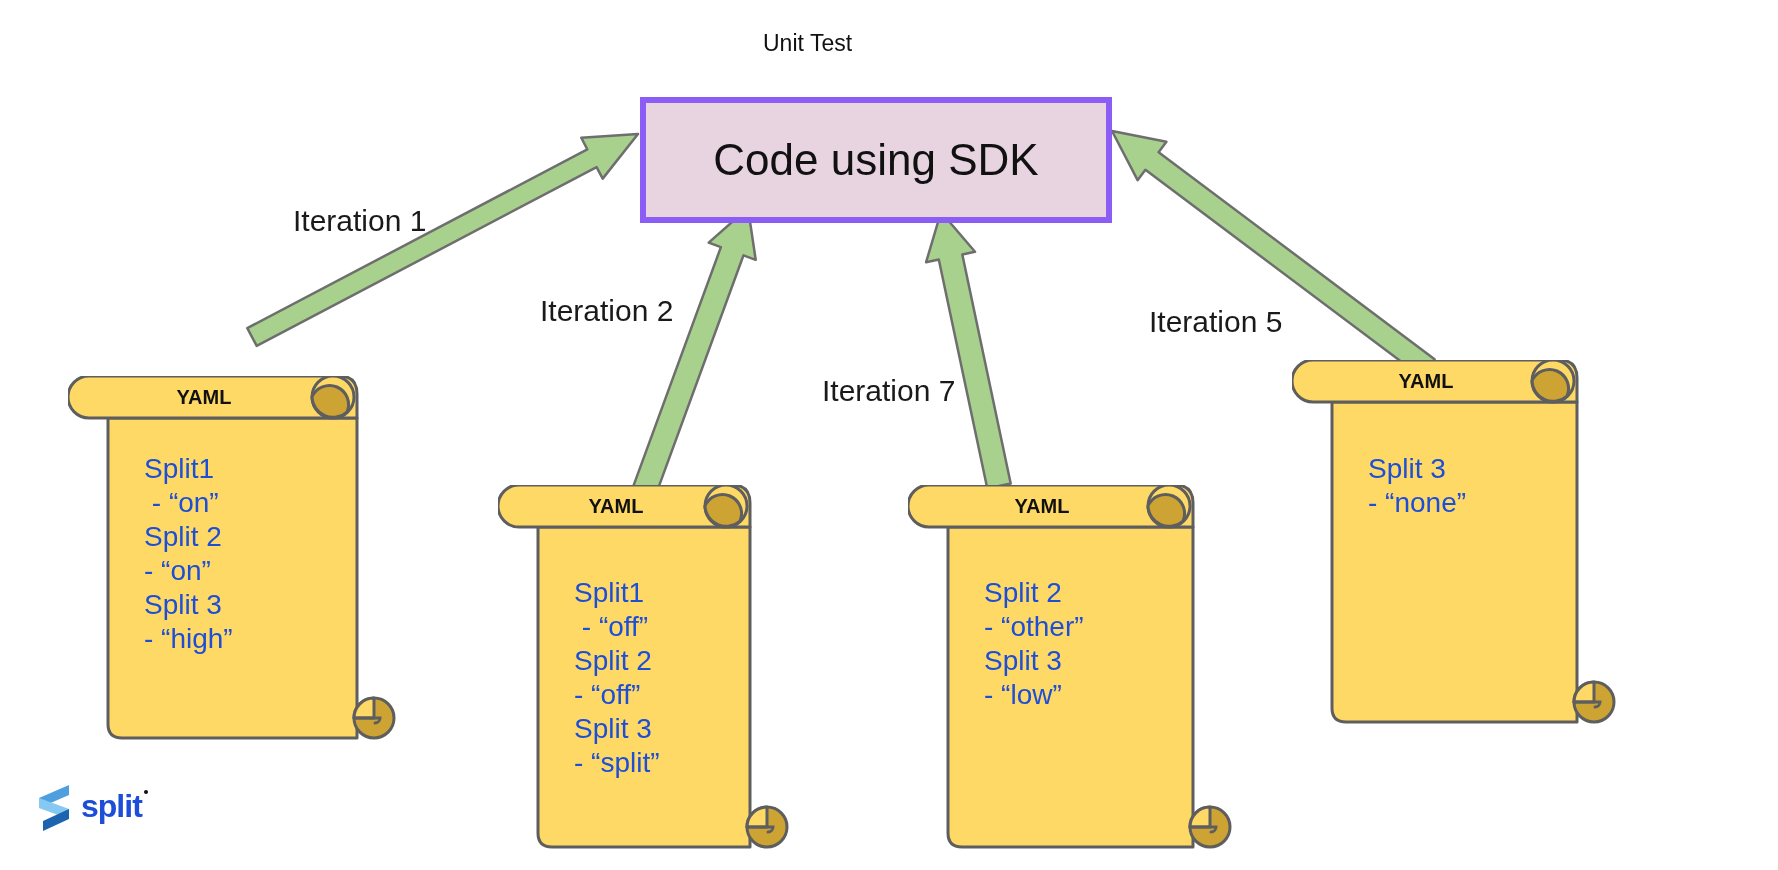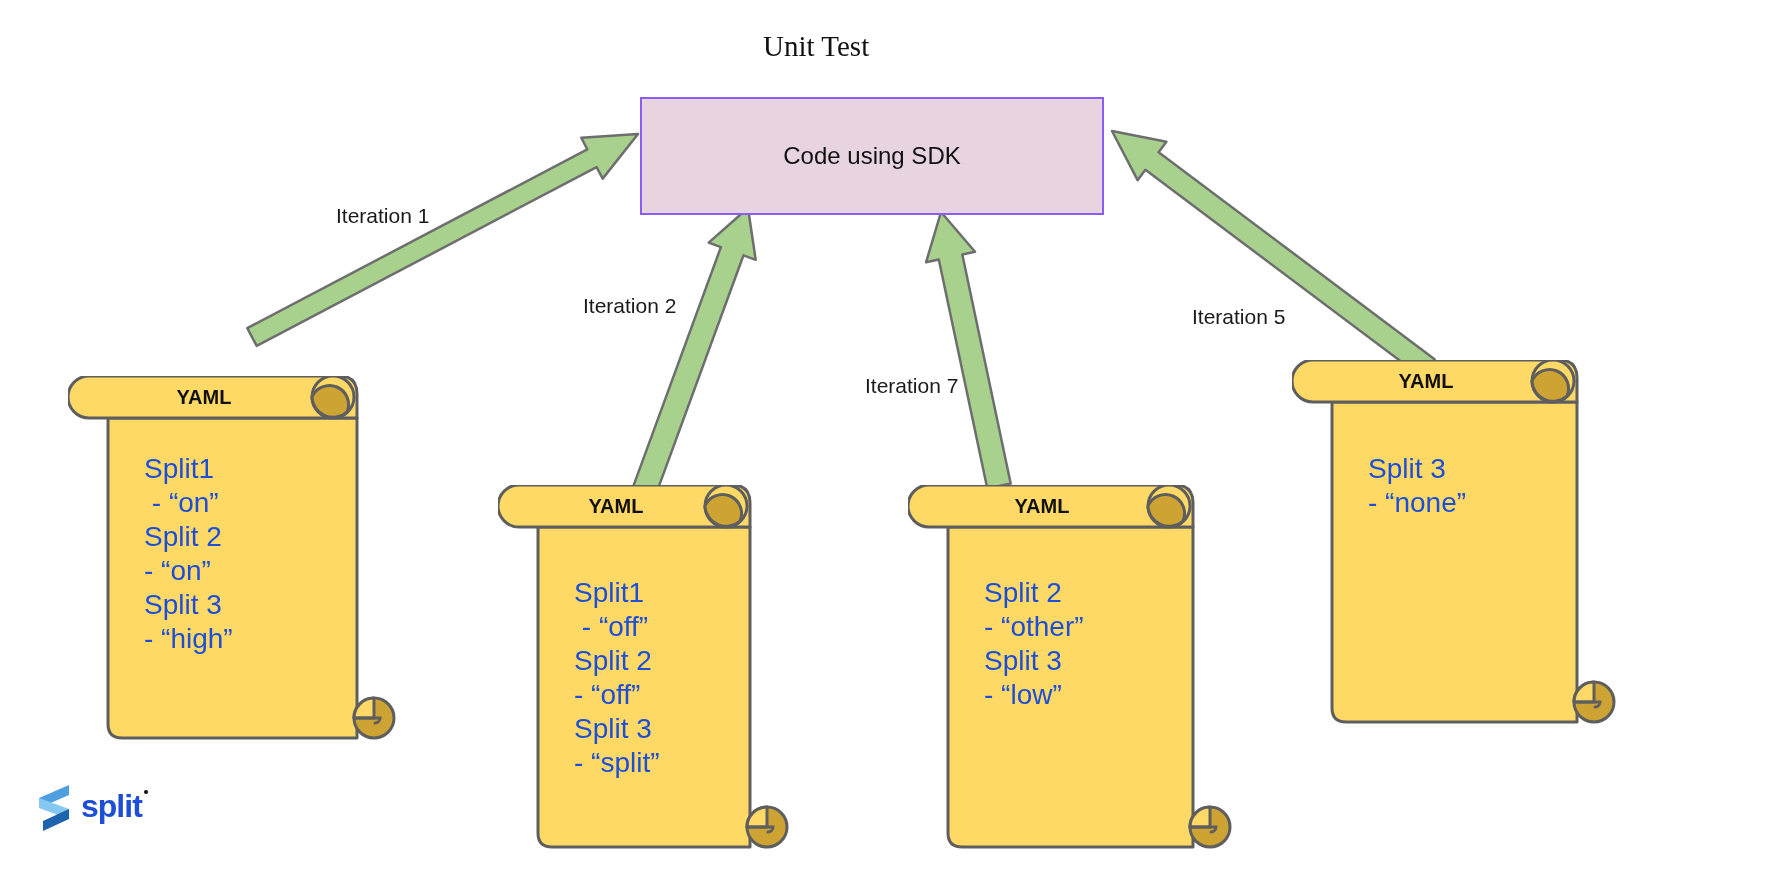--- a/index.html
+++ b/index.html
@@ -2,29 +2,29 @@
 <html><head>
 <meta charset="utf-8">
 <style>
   html,body{margin:0;padding:0;background:#ffffff;}
   .canvas{
     position:relative;width:1778px;height:870px;background:#ffffff;
     font-family:"Liberation Sans",sans-serif;overflow:hidden;
   }
   .abs{position:absolute;}
   .title{
-    left:763px;top:30px;font-size:29px;color:#111;z-index:4;font-family:Liberation Serif, serif;
+    left:763px;top:30px;font-size:23px;color:#111;z-index:4;
   }
   .sdk-box{
     left:640px;top:97px;width:460px;height:114px;
-    background:#E8D4E1;border:2px solid #8b5cf6;
+    background:#E8D4E1;border:6px solid #8b5cf6;
     display:flex;align-items:center;justify-content:center;
-    font-size:24px;color:#111;z-index:3;
+    font-size:44px;color:#111;z-index:3;
   }
-  .iter{font-size:21px;color:#1a1a1a;z-index:4;margin-left:43px;}
+  .iter{font-size:30px;color:#1a1a1a;z-index:4;}
   #iter1{left:293px;top:204px;}
   #iter2{left:540px;top:294px;}
   #iter3{left:822px;top:374px;}
   #iter4{left:1149px;top:305px;}
   #arrows{left:0;top:0;z-index:1;}
   #arrows polygon{fill:#A9D18E;stroke:#6E6E6E;stroke-width:2.5;stroke-linejoin:round;}
   .scroll-svg{z-index:2;}
   .s-fill{fill:#FFD966;stroke:#5E5E5E;stroke-width:3;stroke-linejoin:round;}
   .s-dark{fill:#CDA434;stroke:#5E5E5E;stroke-width:3;stroke-linejoin:round;}
   .s-line{fill:none;stroke:#5E5E5E;stroke-width:3;stroke-linecap:round;}

